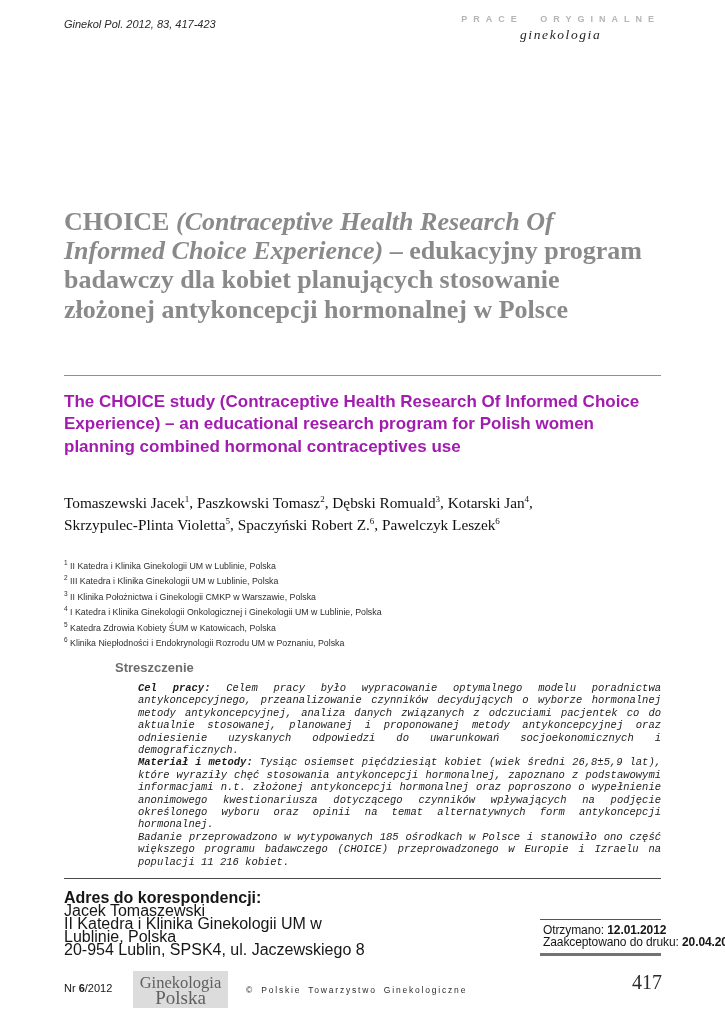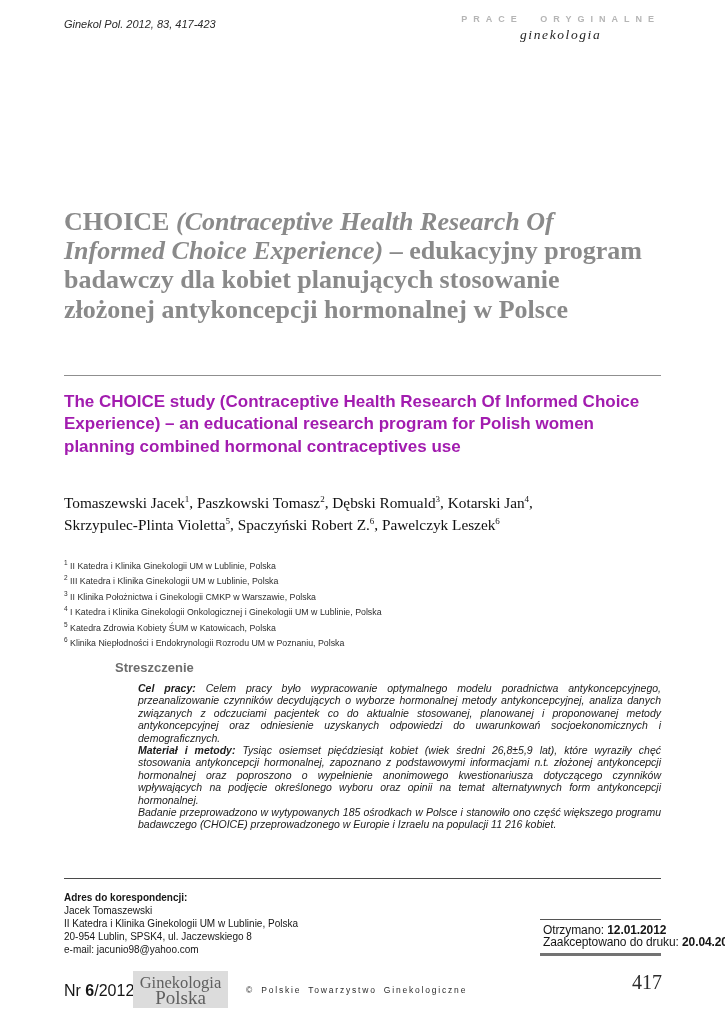--- a/index.html
+++ b/index.html
@@ -52,44 +52,44 @@
     font-size:8.8px; line-height:12.5px; color:#2e2e2e;
   }
   .affiliations sup { font-size:6.5px; }
   
   .abstract { position:absolute; left:115px; top:660px; width:546px; }
   .abstract-heading {
     font-size:13px; font-weight:bold; color:#6d6d6d; margin-bottom:7px;
   }
   .abstract-body {
     margin-left:23px; font-size:10.5px; line-height:12.4px;
-    font-style:italic; text-align:justify; color:#1b1b1b;
+    font-style:italic; text-align:justify; color:#1b1b1b;font-family:Liberation Mono, monospace;
   }
   .abstract-body p { margin:0; }
   .abstract-body b { font-weight:bold; }
   
   .rule-bottom {
     position:absolute; left:64px; top:878px; width:597px; height:0;
     border-top:1px solid #4a4a4a;
   }
   .correspondence {
     position:absolute; left:64px; top:891px; width:320px;
-    font-size:10px; line-height:13px; color:#161616;
+    font-size:16px; line-height:13px; color:#161616;
   }
   .corr-heading { font-weight:bold; }
   
   .dates-box {
     position:absolute; left:540px; top:919px; width:121px;
     border-top:1px solid #555; border-bottom:3px solid #737373;
     padding:5px 0 5px 3px; font-size:12px; line-height:11.5px;
     color:#161616; white-space:nowrap; letter-spacing:-0.1px;text-align:right;
   }
   .dates-box b { font-weight:bold; }
   
-  .footer-issue { position:absolute; left:64px; top:982px; font-size:16px; color:#161616; }
+  .footer-issue { position:absolute; left:64px; top:982px; font-size:11px; color:#161616; }
   .footer-issue b { font-weight:bold; }
   .logo {
     position:absolute; left:133px; top:971px; width:95px; height:37px;
     background:#dcdcdc; text-align:center; padding-top:3px;
     font-family:"Liberation Serif", serif; color:#5f5f5f;
   }
   .logo-line1 { font-size:16.5px; line-height:17px; }
   .logo-line2 { font-size:19px; line-height:14px; }
   .copyright {
     position:absolute; left:246px; top:985px; font-size:8.5px;
@@ -140,21 +140,20 @@
     </div>
   </div>
 
   <div class="rule-bottom"></div>
 
   <div class="correspondence">
     <div class="corr-heading">Adres do korespondencji:</div>
     <div>Jacek Tomaszewski</div>
     <div>II Katedra i Klinika Ginekologii UM w Lublinie, Polska</div>
     <div>20-954 Lublin, SPSK4, ul. Jaczewskiego 8</div>
-    <div>e-mail: jacunio98@yahoo.com</div>
   </div>
 
   <div class="dates-box">
     <div><span>Otrzymano: </span><b>12.01.2012</b></div>
     <div><span>Zaakceptowano do druku: </span><b>20.04.2012</b></div>
   </div>
 
   <div class="footer-issue"><span>Nr </span><b>6</b><span>/2012</span></div>
   <div class="logo">
     <div class="logo-line1">Ginekologia</div>

